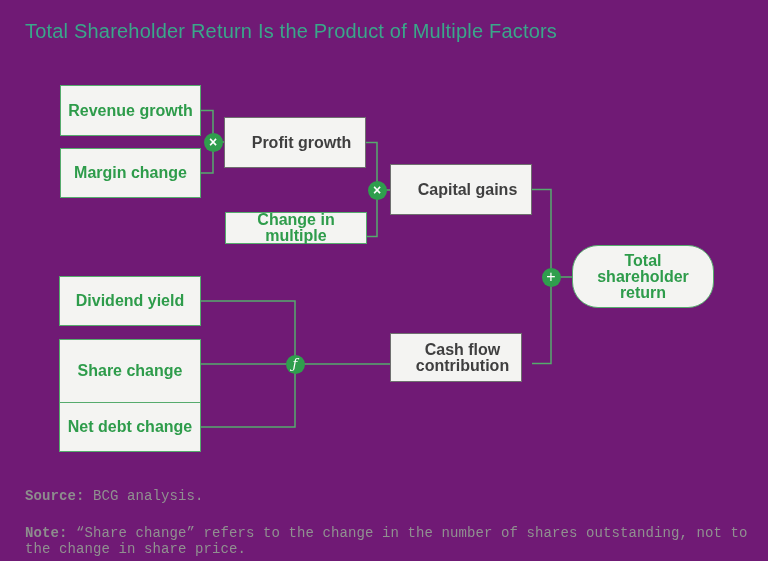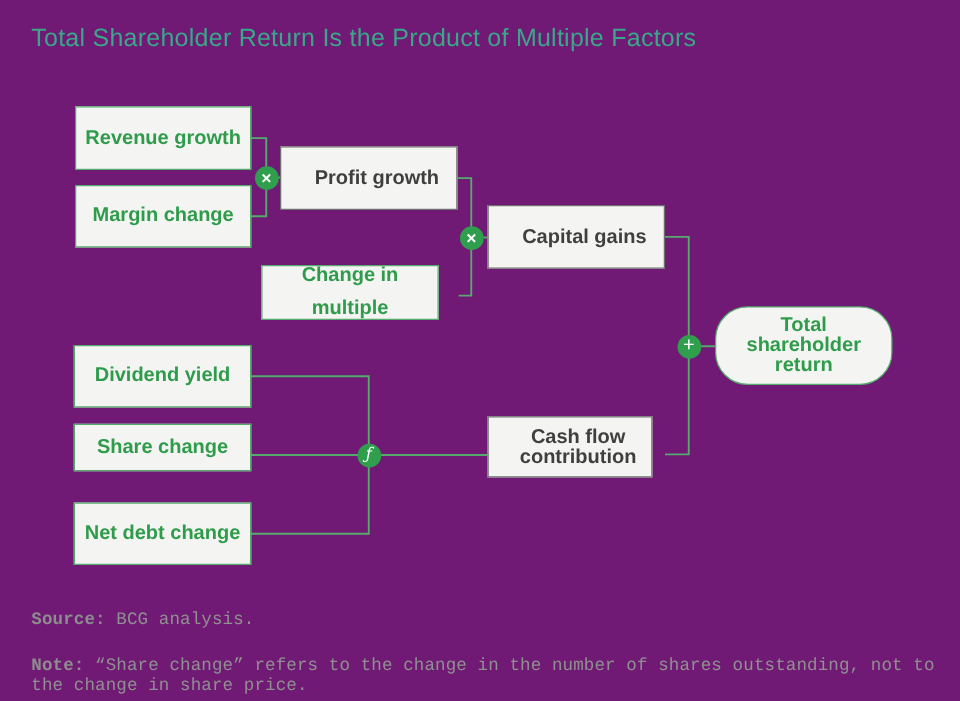--- a/index.html
+++ b/index.html
@@ -62,31 +62,31 @@
   <div id="nodes-layer">
       <div class="node green" style="left: 60px; top: 85px; width: 141px; height: 51px;">
         <div>Revenue growth</div>
       </div>
       <div class="node green" style="left: 60px; top: 148px; width: 141px; height: 50px;">
         <div>Margin change</div>
       </div>
       <div class="node gray" style="left: 224px; top: 117px; width: 142px; height: 51px;">
         <div>Profit growth</div>
       </div>
-      <div class="node green" style="left: 209px; top: 212px; width: 142px; height: 44px; justify-content: space-between;">
+      <div class="node green" style="left: 225px; top: 212px; width: 142px; height: 32px;">
         <div>Change in</div>
         <div>multiple</div>
       </div>
       <div class="node gray" style="left: 390px; top: 164px; width: 142px; height: 51px;">
         <div>Capital gains</div>
       </div>
       <div class="node green" style="left: 59px; top: 276px; width: 142px; height: 50px;">
         <div>Dividend yield</div>
       </div>
-      <div class="node green" style="left: 59px; top: 339px; width: 142px; height: 38px;">
+      <div class="node green" style="left: 59px; top: 339px; width: 142px; height: 64px;">
         <div>Share change</div>
       </div>
       <div class="node green" style="left: 59px; top: 402px; width: 142px; height: 50px;">
         <div>Net debt change</div>
       </div>
       <div class="node gray" style="left: 390px; top: 333px; width: 132px; height: 49px;">
         <div>Cash flow</div>
         <div>contribution</div>
       </div>
       <div class="node green" style="left: 572px; top: 245px; width: 142px; height: 63px; border-radius: 26px;">

